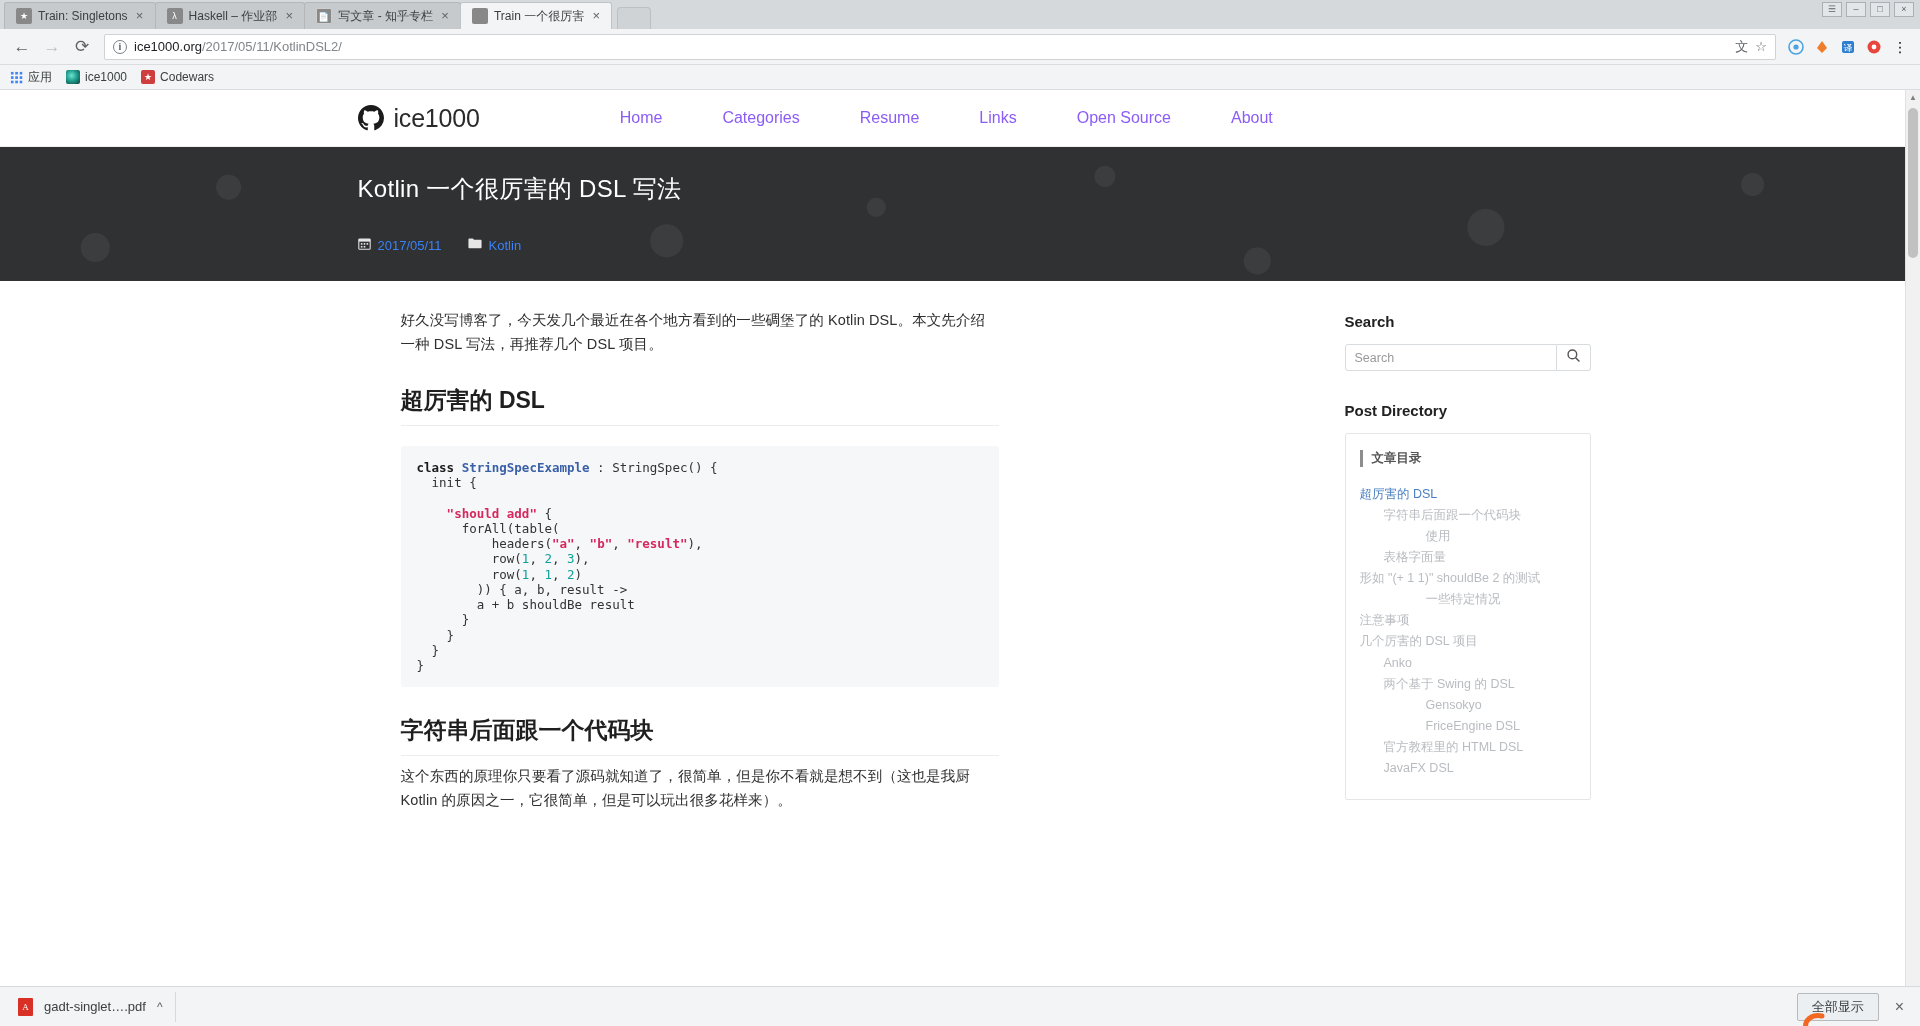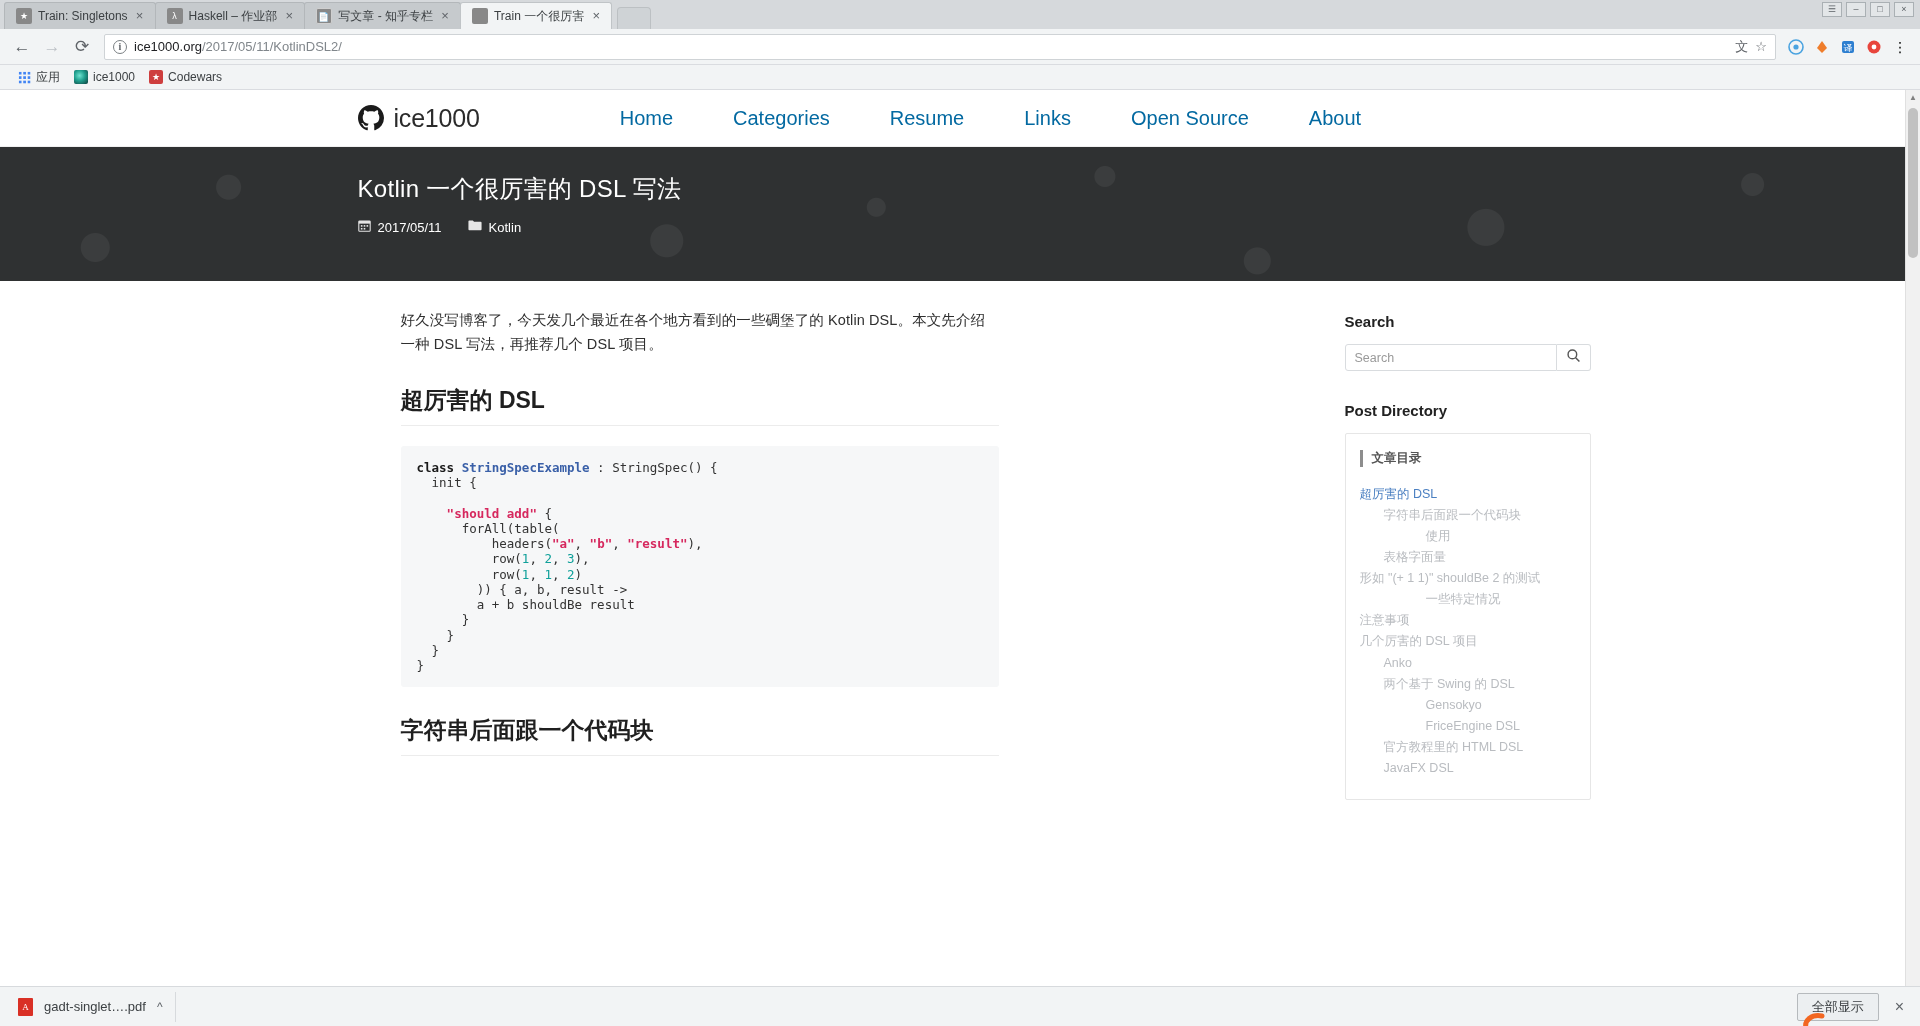--- a/index.html
+++ b/index.html
@@ -122,21 +122,21 @@
   .toolbar .ext-icon {
     width: 24px; height: 24px;
     display:flex; align-items:center; justify-content:center;
     font-size: 14px;
   }
 
   .bookmarkbar {
     height: 25px;
     background: #f2f4f5;
     display:flex; align-items:center; gap: 14px;
-    padding: 0 18px;
+    padding: 0 10px;
     border-bottom: 1px solid #dadce0;
     font-size: 12px; color:#3c4043;
   }
   .bm { display:flex; align-items:center; gap:5px; white-space:nowrap; }
   .bm .bmico { width:14px; height:14px; border-radius:2px; display:inline-block; }
   .grid-ico {
     width: 13px; height: 13px;
     background:
       radial-gradient(circle, #4285f4 42%, transparent 44%) 0 0/4.4px 4.4px repeat;
   }
@@ -169,21 +169,21 @@
     display:flex; align-items:center;
     padding: 0 0 0 0;
     border-bottom: 1px solid #f0f0f0;
   }
   .sitehead-inner { width: 1190px; margin: 0 auto; display:flex; align-items:center; }
   .brand { display:flex; align-items:center; gap:10px; }
   .brand .gh { width: 26px; height: 26px; }
   .brand .bname { font-size: 25px; color: #2b2b2b; letter-spacing: -0.2px; }
   .nav { display:flex; align-items:center; gap: 0px; margin-left: 110px; }
   .nav a {
-    font-size: 20px; color: #0369a1; text-decoration:none;
+    font-size: 16px; color: #8b5cf6; text-decoration:none;
     padding: 0 30px;
   }
 
   
   .hero {
     height: 134px;
     background: #2f3132;
     position: relative;
     overflow:hidden;
     color: #fff;
@@ -196,21 +196,21 @@
       radial-gradient(circle at 35% 70%, #fff 0 16px, transparent 17px),
       radial-gradient(circle at 58% 22%, #fff 0 10px, transparent 11px),
       radial-gradient(circle at 78% 60%, #fff 0 18px, transparent 19px),
       radial-gradient(circle at 92% 28%, #fff 0 11px, transparent 12px),
       radial-gradient(circle at 5% 75%, #fff 0 14px, transparent 15px),
       radial-gradient(circle at 46% 45%, #fff 0 9px, transparent 10px),
       radial-gradient(circle at 66% 85%, #fff 0 13px, transparent 14px);
   }
   .hero-inner { width: 1190px; margin: 0 auto; position:relative; padding-top: 26px; }
   .hero h1 { margin: 0; font-size: 24px; font-weight: 400; color:#fff; letter-spacing:.3px; }
-  .hero .meta { margin-top: 14px; display:flex; align-items:flex-start; gap: 26px; font-size: 13px; color:#ffffff; }
+  .hero .meta { margin-top: 32px; display:flex; align-items:flex-start; gap: 26px; font-size: 13px; color:#3b82f6; }
   .hero .meta .mi { display:flex; align-items:center; gap:7px; }
 
   
   .content {
     width: 1190px; margin: 0 auto;
     display:flex; gap: 0px;
     padding-top: 28px;
   }
   .article { width: 598px; flex: 0 0 598px; margin-left: 43px; }
   .article p {
@@ -476,20 +476,21 @@
 <span>        )) { a, b, result -&gt;</span>
 <span>        a + b shouldBe result</span>
 <span>      }</span>
 <span>    }</span>
 <span>  }</span>
 <span>}</span></div>
 
 
           <h2>字符串后面跟一个代码块</h2>
 
+          <p class="spacer-para">这个东西的原理你只要看了源码就知道了，很简单，但是你不看就是想不到（这也是我厨 Kotlin 的原因之一，它很简单，但是可以玩出很多花样来）。</p>
         </div>
 
         <div class="sidebar">
           <h3>Search</h3>
           <div class="searchrow">
             <input type="text" placeholder="Search" style="">
             <div class="searchbtn">
               <span>
                 <svg width="15" height="15" viewBox="0 0 16 16" aria-hidden="true">
                     <circle cx="6.8" cy="6.8" r="4.6" fill="none" stroke="#555" stroke-width="1.5"></circle>

